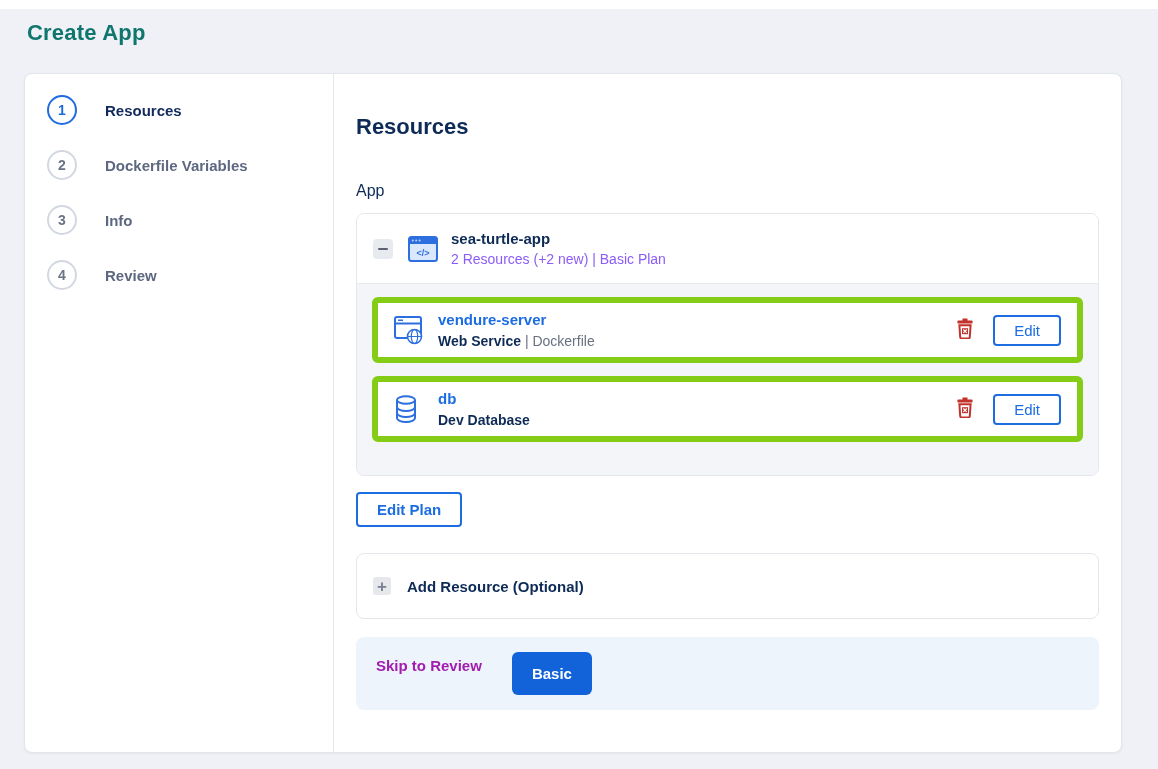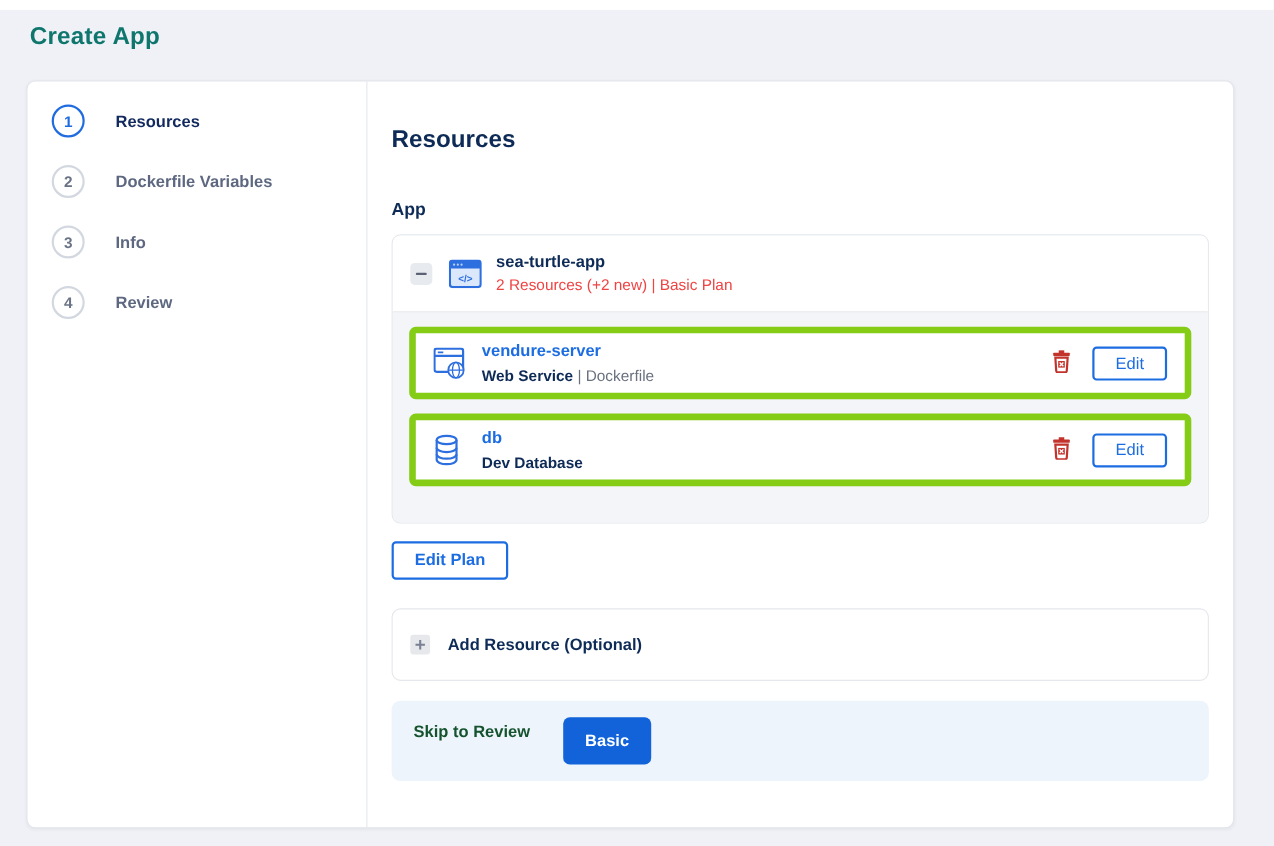--- a/index.html
+++ b/index.html
@@ -35,33 +35,33 @@
     border:2px solid #d3d8e0; color:#6a7486; background:#fff;
     display:flex; align-items:center; justify-content:center;
     font-size:14px; font-weight:bold; flex:none;
   }
   .step-label { margin-left:28px; font-size:15px; font-weight:bold; color:#5d6880; }
   .step.active .step-circle { border-color:#1f6be0; color:#1f6be0; }
   .step.active .step-label  { color:#12295e; }
   
   .content { flex:1; padding:40px 22px 42px; }
   .content-heading { margin:0 0 42px; font-size:22px; font-weight:bold; color:#0d2b56; }
-  .section-label { font-size:16px; font-weight:bold; color:#0d2b56; margin:0 0 13px; }
+  .section-label { font-size:16px; font-weight:normal; color:#0d2b56; margin:0 0 13px; }
 
   .app-card { border:1px solid #e4e7ec; border-radius:8px; overflow:hidden; background:#fff; }
   .app-card-header { display:flex; align-items:center; padding:16px; background:#fff; }
   .collapse-btn {
     width:20px; height:20px; border:none; border-radius:4px; background:#e7eaee;
     display:flex; align-items:center; justify-content:center;
     margin-right:15px; cursor:pointer; padding:0; flex:none;
   }
   .collapse-btn .bar { width:10px; height:2px; background:#5b6274; border-radius:1px; }
   .hdr-icon { margin-right:13px; display:flex; flex:none; }
   .app-title { font-size:15px; font-weight:bold; color:#0d2b56; }
-  .app-summary { font-size:14px; color:#ef4444; margin-top:4px; }
+  .app-summary { font-size:14px; color:#8b5cf6; margin-top:4px; }
 
   .app-card-body { background:#f3f5f9; border-top:1px solid #e8eaee; padding:13px 15px 33px; }
   .resource-row {
     display:flex; align-items:center;
     background:#fff; border:6px solid #84cc16; border-radius:6px;
     padding:8px 16px; margin-bottom:13px; min-height:57px;
   }
   .resource-row:last-child { margin-bottom:0; }
   .res-icon { width:32px; margin-right:12px; flex:none; display:flex; align-items:center; }
   .res-name { font-size:15px; font-weight:bold; color:#1c6ce2; text-decoration:none; cursor:pointer; display:inline-block; }
@@ -90,21 +90,21 @@
     display:flex; align-items:center; justify-content:center;
     font-size:17px; line-height:1; margin-right:16px; flex:none; font-weight:bold;
   }
   .add-label { font-size:15px; font-weight:bold; color:#0d2b56; }
 
   .footer-bar {
     margin-top:18px; background:#eef4fb; border-radius:8px;
     padding:15px 16px; display:flex; align-items:center;
   }
   .skip-link {
-    color:#14532d; font-size:15px; font-weight:bold;
+    color:#a21caf; font-size:15px; font-weight:bold;
     margin:0 30px 16px 4px; text-decoration:none; cursor:pointer;
   }
   .next-btn {
     background:#1263d9; color:#fff; border:none; border-radius:6px;
     font-family:inherit; padding:13px 20px; font-size:15px; font-weight:bold; cursor:pointer;
   }
 </style>
 </head>
 <body>
 

